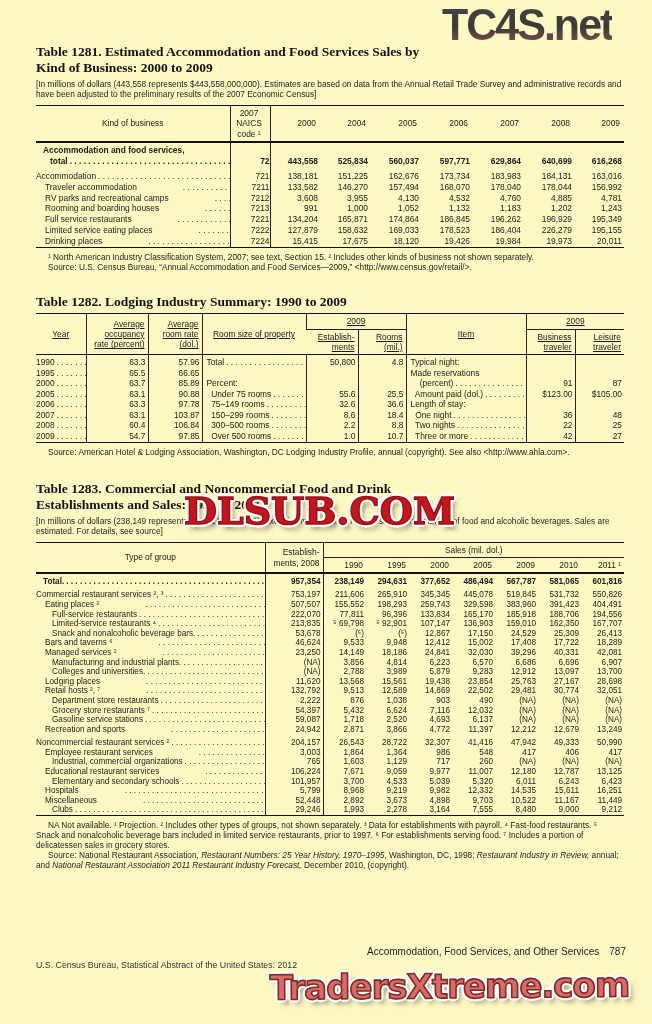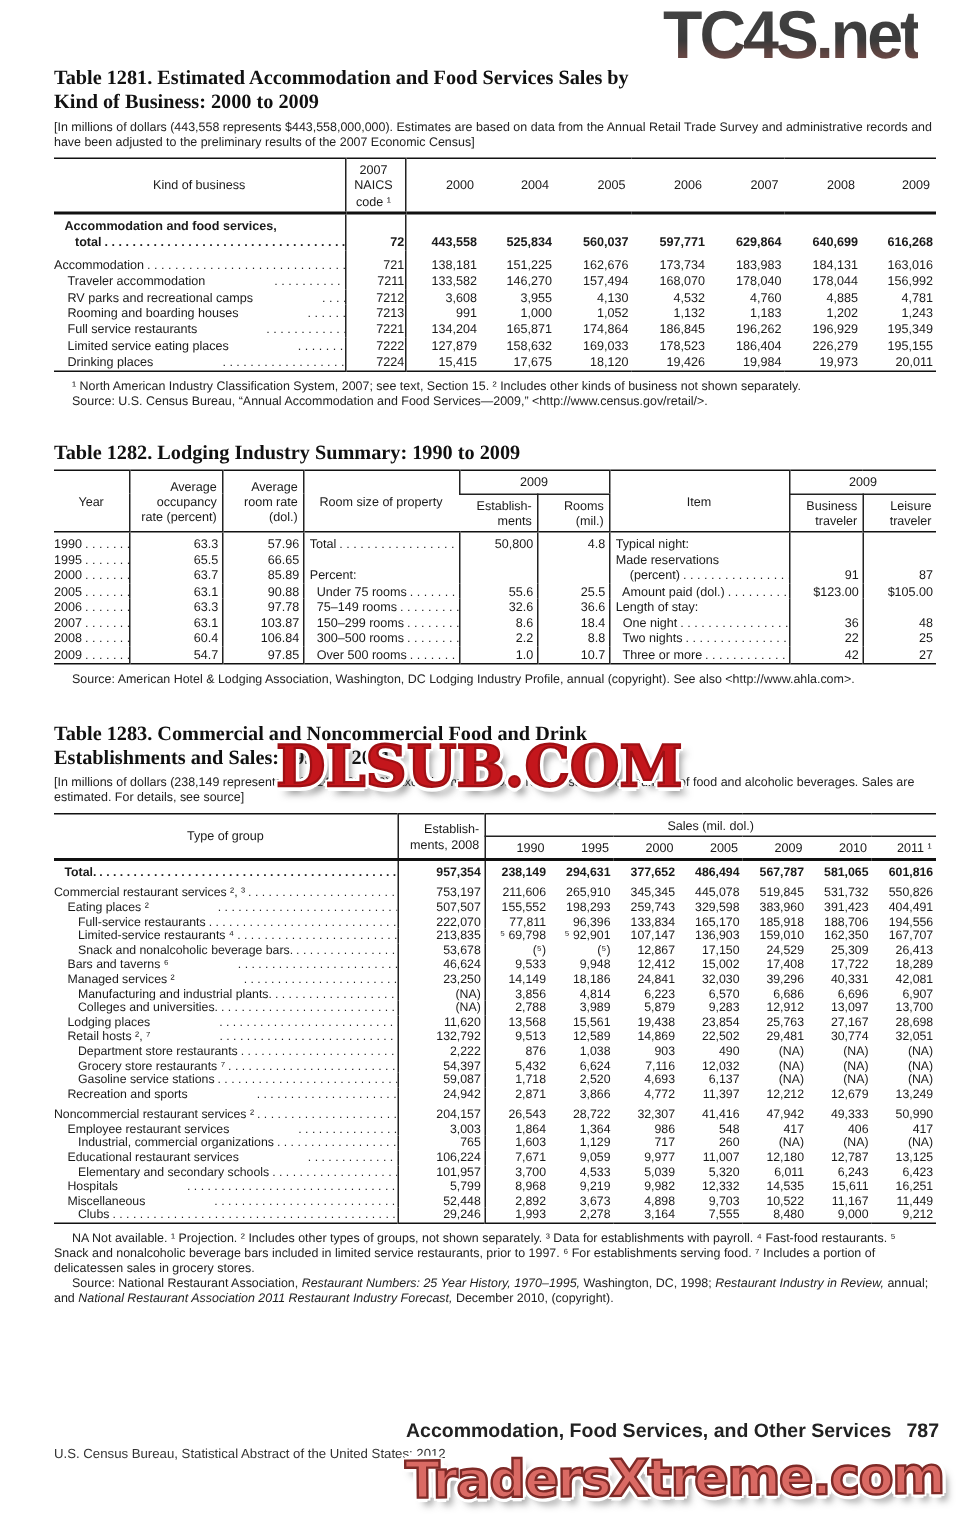--- a/index.html
+++ b/index.html
@@ -1,17 +1,17 @@
 <!DOCTYPE html>
 <html><head>
 <meta charset="utf-8">
 <style>
   html,body{margin:0;padding:0;}
   body{background:#e8e8e8;}
-  .page{position:relative;width:652px;height:1024px;background:#ffffff;overflow:hidden;
+  .page{position:relative;width:652px;height:1024px;background:#fef9c3;overflow:hidden;
         font-family:"Liberation Sans","DejaVu Sans",sans-serif;color:#1a1a1a;}
   .content{padding:40px 30px 0 36px;}
 
   
   .tbl-title{font-family:"Liberation Serif","DejaVu Serif",serif;font-weight:700;
              font-size:13.5px;line-height:1.18;color:#111;margin:0;}
   .headnote{font-size:8.3px;line-height:1.28;margin:3px 0 5px 0;color:#222;}
   .fnblock{font-size:8.3px;line-height:1.22;margin-top:4px;color:#222;}
   .fnblock p{margin:0;text-indent:12px;}
   .it{font-style:italic;}
@@ -36,41 +36,41 @@
   #t1281 thead th{text-align:center;vertical-align:middle;}
   #t1281 .naics{border-left:1px solid #222;border-right:1px solid #222;padding-left:4px;text-align:right;}
   #t1281 thead .naics{text-align:center;padding-left:0;}
   #t1281 thead .yr-h{text-align:right;padding-right:4px;}
   #t1281 tbody tr:first-child td{border-top:2px solid #111;padding-top:2px;}
   #t1281 td{line-height:1.3;}
 
   
   #t1282 th,#t1282 td{border-left:1px solid #222;}
   #t1282 th:first-child,#t1282 td:first-child{border-left:none;}
-  #t1282 thead th{vertical-align:middle;}
+  #t1282 thead th{vertical-align:middle;text-decoration:underline;}
   #t1282 thead .ctr{text-align:center;}
   #t1282 thead .rt{text-align:right;padding-right:3px;}
   #t1282 .span2009{text-align:center;border-bottom:1px solid #222;}
   #t1282 tbody tr:first-child td{border-top:1.4px solid #111;padding-top:2px;}
   #t1282 td{line-height:1.26;}
   #t1282 .size,#t1282 .item{padding-left:4px;}
   #t1282 .size .t,#t1282 .item .t{white-space:pre;}
 
   
   #t1283 .estcol{border-left:1px solid #222;border-right:1px solid #222;}
   #t1283 thead .est-h{text-align:right;padding-right:3px;vertical-align:middle;}
   #t1283 thead .sales-h{text-align:center;border-bottom:1px solid #222;}
   #t1283 thead .yr-h{text-align:right;padding-right:3px;}
   #t1283 thead th.type-h{text-align:center;vertical-align:middle;}
   #t1283 tbody tr:first-child td{border-top:2px solid #111;padding-top:2.5px;}
   #t1283 td{font-size:8.2px;line-height:1.17;}
 
   
   .footer{position:absolute;left:36px;right:26px;top:946px;}
-  .footer-section{text-align:right;font-size:13px;color:#222;font-weight:bold;}
+  .footer-section{text-align:right;font-size:10px;color:#222;}
   .footer-section .pg{padding-left:10px;}
   .footer-credit{font-size:8.8px;color:#333;margin-top:3px;}
 
   
   .wm{position:absolute;white-space:nowrap;pointer-events:none;}
   .wm-top{left:442px;top:0px;font-family:"Liberation Sans","DejaVu Sans",sans-serif;
           font-weight:bold;font-size:43px;letter-spacing:-2px;transform:scaleY(1.05);
           background:linear-gradient(180deg,#474747 0%,#3a3a3a 55%,#8f544d 95%);
           -webkit-background-clip:text;background-clip:text;color:transparent;z-index:5;}
   .wm-mid{left:184px;top:488px;font-family:"DejaVu Serif","Liberation Serif",serif;

